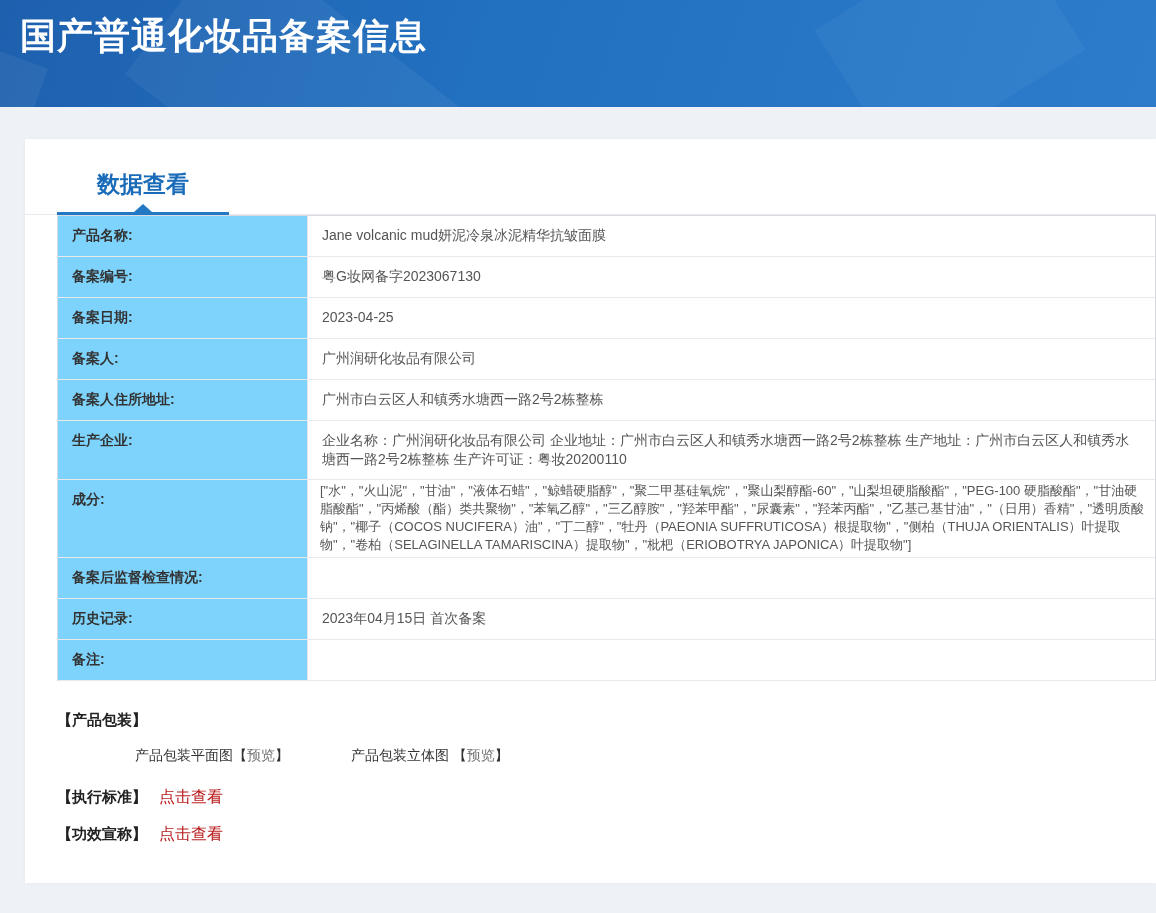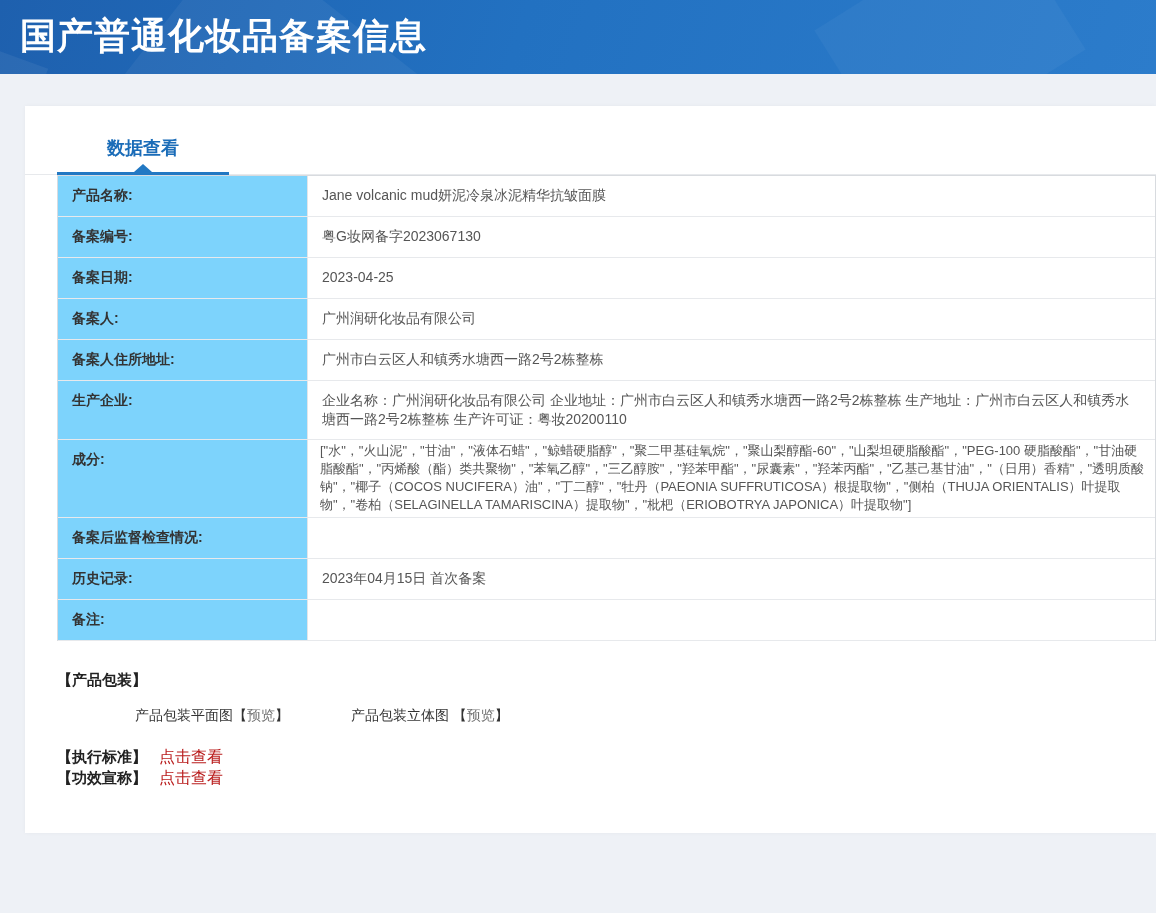--- a/index.html
+++ b/index.html
@@ -6,21 +6,21 @@
   html, body { margin: 0; padding: 0; }
   body {
     width: 1156px; height: 913px;
     background: #eef1f6;
     font-family: "Liberation Sans", "DejaVu Sans", sans-serif;
     overflow: hidden;
   }
   
   .banner {
     position: relative;
-    height: 74px;
+    height: 107px;
     background: linear-gradient(108deg, #1e60ae 0%, #2271c1 45%, #2c7ccb 100%);
     overflow: hidden;
   }
   .banner .streak1 {
     position: absolute; left: 140px; top: 30px;
     width: 380px; height: 180px;
     background: rgba(255,255,255,0.05);
     transform: rotate(38deg);
   }
   .banner .streak2 {
@@ -54,21 +54,21 @@
   }
   .tabbar {
     padding: 30px 0 0 32px;
     border-bottom: 1px solid #e7e9ec;
   }
   .tab {
     display: inline-block;
     width: 172px;
     text-align: center;
     color: #1a6cb8;
-    font-size: 18px;
+    font-size: 23px;
     font-weight: bold;
     padding-bottom: 12px;
     border-bottom: 3px solid #2278c3;
     margin-bottom: -1px;
     position: relative;
     cursor: pointer;
   }
   .tab .tri {
     position: absolute;
     bottom: 0; left: 50%;
@@ -199,18 +199,18 @@
     </span>
     <span class="pkg-group">
       <span class="lbl">产品包装立体图</span>&nbsp;<a class="preview-link"><span class="bk">【</span><span class="lnk">预览</span><span class="bk">】</span></a>
     </span>
   </div>
 
   <div class="std-line">
     <span class="ttl">【执行标准】</span><a class="click-link">点击查看</a>
   </div>
 
-  <div class="std-line" style="margin-top:0;">
+  <div class="std-line" style="margin-top:16px;">
     <span class="ttl">【功效宣称】</span><a class="click-link">点击查看</a>
   </div>
 
   <div class="card-pad-bottom"></div>
 </div>
 
 </body></html>

